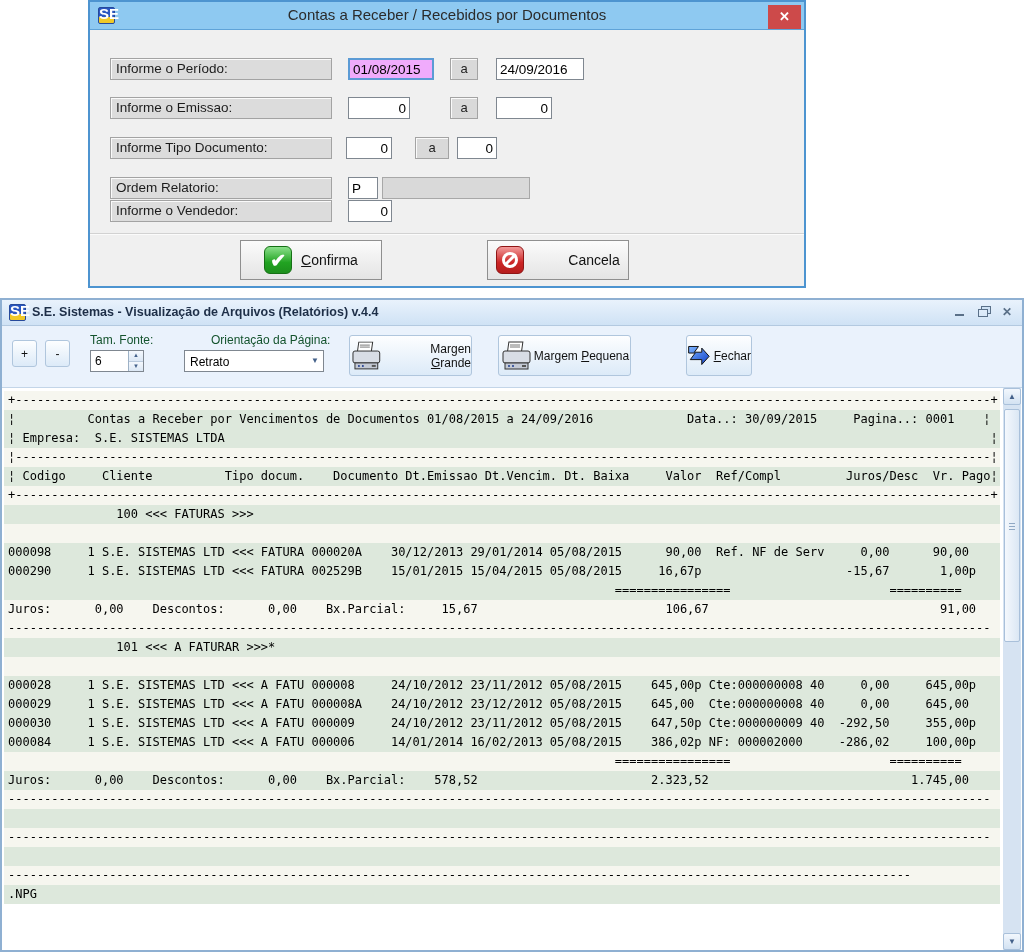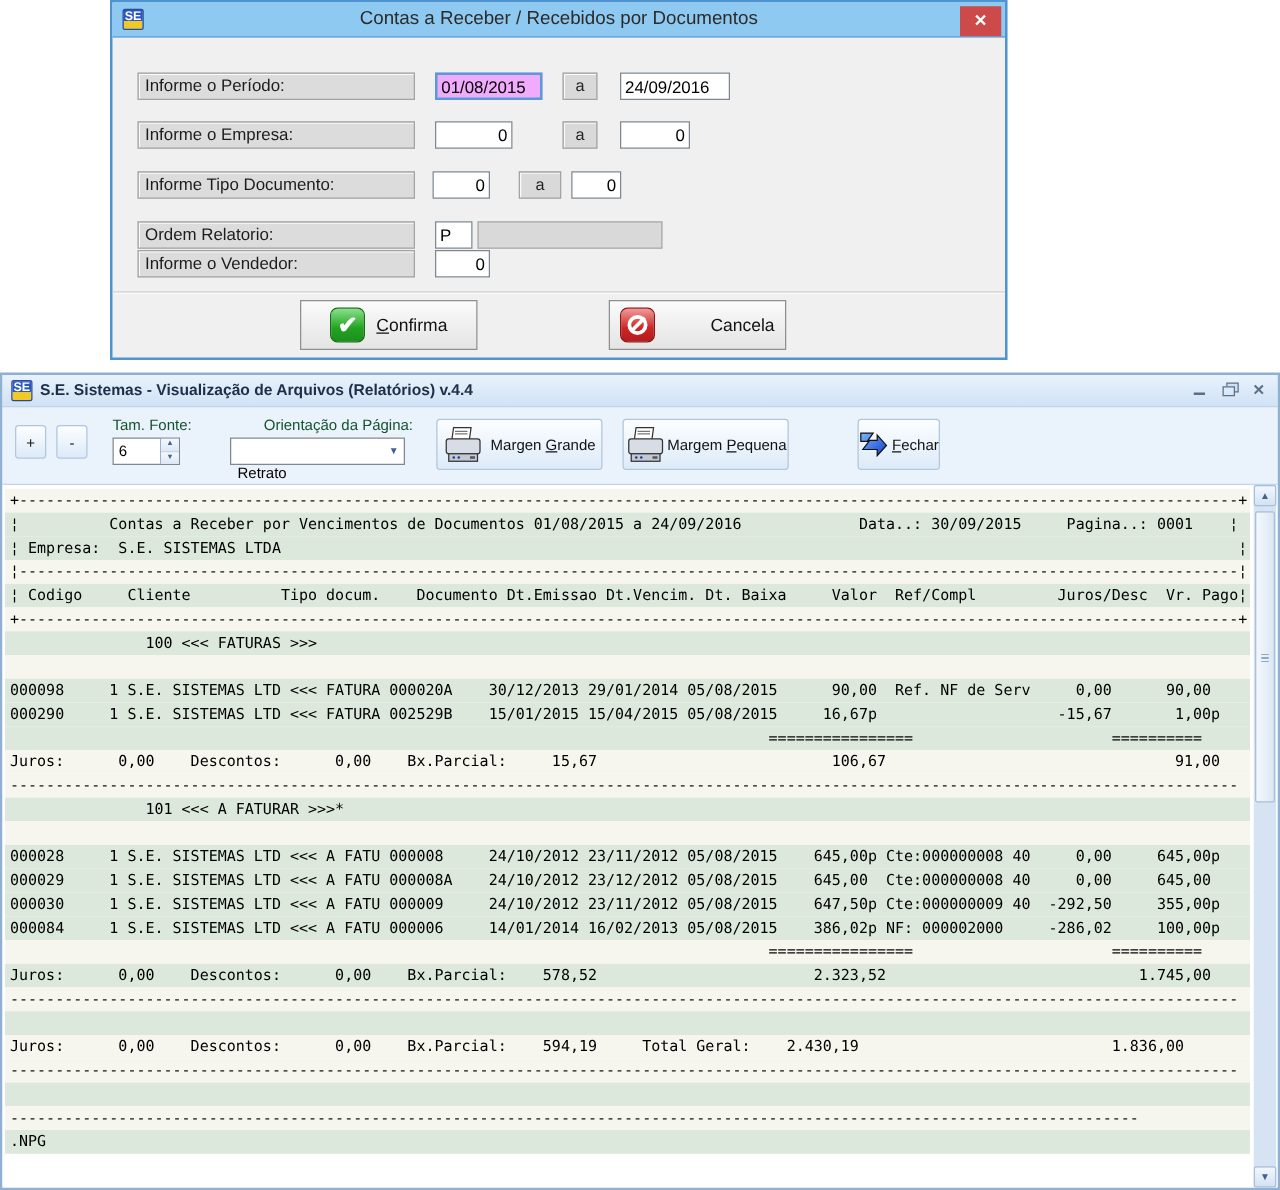--- a/index.html
+++ b/index.html
@@ -7,21 +7,21 @@
               font-family:"Liberation Sans", sans-serif; }
 
   
   .dialog { position:absolute; left:88px; top:0; width:718px; height:288px;
             border:2px solid #4d94d0; background:#f0f0f0; }
   .dialog-titlebar { position:relative; height:28px; background:#8ec9f1;
                      border-bottom:1px solid #5fa3d8; }
   .app-icon { position:absolute; left:8px; top:5px; width:17px; height:17px;
               background:linear-gradient(180deg,#2a56c0 0 60%,#f0c928 60% 100%);
               border:1px solid #274a9b; border-radius:2px; color:#ffffff;
-              font-size:10px; font-weight:bold; text-align:center; line-height:11px; }
+              font-size:15px; font-weight:bold; text-align:center; line-height:11px; }
   .dialog-title { position:absolute; left:0; right:0; top:4px; text-align:center;
                   font-size:15px; color:#2b2b2b; }
   .dialog-close { position:absolute; right:3px; top:3px; width:33px; height:24px;
                   background:#cd4a4a; color:#ffffff; font-size:13px; font-weight:bold;
                   text-align:center; line-height:24px; cursor:pointer; }
   .frow { position:absolute; height:22px; }
   .flabel { position:absolute; left:20px; width:222px; height:22px; background:#dcdcdc;
             border:1px solid #a3a3a3; box-shadow:inset 1px 1px 0 rgba(255,255,255,.85);
             font-size:13.5px; color:#1c1c1c; line-height:20px; padding-left:5px; }
   .finput { position:absolute; height:22px; border:1px solid #7f8790; background:#ffffff;
@@ -77,21 +77,21 @@
              background:#fff; border:1px solid #7f8790; font-size:12px; }
   .spinner .val { position:absolute; left:4px; top:3px; }
   .spin-btns { position:absolute; right:0; top:0; bottom:0; width:15px;
                border-left:1px solid #9db1c6; display:flex; flex-direction:column; }
   .spin-b { flex:1; background:linear-gradient(180deg,#f4f8fd,#dce8f5); font-size:6px;
             color:#44618a; text-align:center; line-height:9px; cursor:pointer;
             border-bottom:1px solid #b9c9dc; }
   .spin-b:last-child { border-bottom:none; }
   .dropdown { position:absolute; left:182px; top:24px; width:140px; height:22px;
               background:#fff; border:1px solid #7f8790; font-size:12px; cursor:pointer; }
-  .dropdown .val { position:absolute; left:5px; top:4px;margin-top:16px; }
+  .dropdown .val { position:absolute; left:5px; top:4px; }
   .dropdown .arrow { position:absolute; right:4px; top:5px; font-size:8px; color:#44618a; }
 
   .printer-icon { width:34px; height:30px; }
   .arrow-icon { width:30px; height:27px; }
 
   
   .report { position:absolute; left:0; right:0; top:88px; bottom:0; background:#ffffff; }
   .rlines { position:absolute; left:2px; top:3px; right:22px; }
   .rline { height:19px; font-family:"DejaVu Sans Mono", monospace; font-size:12px;
            line-height:19px; white-space:pre; color:#000; padding-left:4px;
@@ -122,21 +122,21 @@
   </div>
 
   <div class="frow" style="top:56px;">
     <div class="flabel">Informe o Período:</div>
     <input class="finput focused" style="left: 258px; width: 86px;" value="01/08/2015">
     <div class="fsep" style="left:360px;width:28px;">a</div>
     <input class="finput" style="left: 406px; width: 88px;" value="24/09/2016">
   </div>
 
   <div class="frow" style="top:95px;">
-    <div class="flabel">Informe o Empresa:</div>
+    <div class="flabel">Informe o Emissao:</div>
     <input class="finput num" style="left: 258px; width: 62px;" value="0">
     <div class="fsep" style="left:360px;width:28px;">a</div>
     <input class="finput num" style="left: 406px; width: 56px;" value="0">
   </div>
 
   <div class="frow" style="top:135px;">
     <div class="flabel">Informe Tipo Documento:</div>
     <input class="finput num" style="left: 256px; width: 46px;" value="0">
     <div class="fsep" style="left:325px;width:34px;">a</div>
     <input class="finput num" style="left: 367px; width: 40px;" value="0">
@@ -191,21 +191,21 @@
         <span class="spin-b">▼</span>
       </span>
     </div>
 
     <div class="tlabel" style="left:182px;top:7px;margin-left:27px;">Orientação da Página:</div>
     <div class="dropdown">
       <span class="val">Retrato</span>
       <span class="arrow">▼</span>
     </div>
 
-    <div class="tbtn" style="left:347px;top:9px;width:133px;height:41px;gap:4px;text-align:right;">
+    <div class="tbtn" style="left:347px;top:9px;width:123px;height:41px;gap:4px;text-align:right;">
       <svg class="printer-icon" viewBox="0 0 34 30">
         <rect x="9" y="1" width="14" height="10" fill="#ffffff" stroke="#333" transform="skewX(-8)"></rect>
         <line x1="10" y1="4" x2="20" y2="4" stroke="#777"></line>
           <line x1="10" y1="6" x2="20" y2="6" stroke="#777"></line>
         <rect x="3" y="10" width="27" height="12" rx="2" fill="#d8dde5" stroke="#333"></rect>
         <rect x="5" y="22" width="23" height="6" fill="#c3c9d4" stroke="#333"></rect>
         <circle cx="9" cy="25" r="1" fill="#1d3b8f"></circle>
           <circle cx="13" cy="25" r="1" fill="#1d3b8f"></circle>
         <rect x="22" y="24" width="4" height="2" fill="#555"></rect>
       </svg>
@@ -258,21 +258,20 @@
         <div class="rline g">               101 &lt;&lt;&lt; A FATURAR &gt;&gt;&gt;*</div>
         <div class="rline w"> </div>
         <div class="rline g">000028     1 S.E. SISTEMAS LTD &lt;&lt;&lt; A FATU 000008     24/10/2012 23/11/2012 05/08/2015    645,00p Cte:000000008 40     0,00     645,00p</div>
         <div class="rline g">000029     1 S.E. SISTEMAS LTD &lt;&lt;&lt; A FATU 000008A    24/10/2012 23/12/2012 05/08/2015    645,00  Cte:000000008 40     0,00     645,00</div>
         <div class="rline g">000030     1 S.E. SISTEMAS LTD &lt;&lt;&lt; A FATU 000009     24/10/2012 23/11/2012 05/08/2015    647,50p Cte:000000009 40  -292,50     355,00p</div>
         <div class="rline g">000084     1 S.E. SISTEMAS LTD &lt;&lt;&lt; A FATU 000006     14/01/2014 16/02/2013 05/08/2015    386,02p NF: 000002000     -286,02     100,00p</div>
         <div class="rline w">                                                                                    ================                      ==========</div>
         <div class="rline g">Juros:      0,00    Descontos:      0,00    Bx.Parcial:    578,52                        2.323,52                            1.745,00</div>
         <div class="rline w">----------------------------------------------------------------------------------------------------------------------------------------</div>
         <div class="rline g"> </div>
-        <div class="rline w">Juros:      0,00    Descontos:      0,00    Bx.Parcial:    594,19     Total Geral:    2.430,19                            1.836,00</div>
         <div class="rline w">----------------------------------------------------------------------------------------------------------------------------------------</div>
         <div class="rline g"> </div>
         <div class="rline w">-----------------------------------------------------------------------------------------------------------------------------</div>
         <div class="rline g">.NPG</div>
       </div>
     <div class="vscroll">
       <div class="sb-btn sb-up">▲</div>
       <div class="sb-thumb">
         <div class="sb-grip"></div>
       </div>

